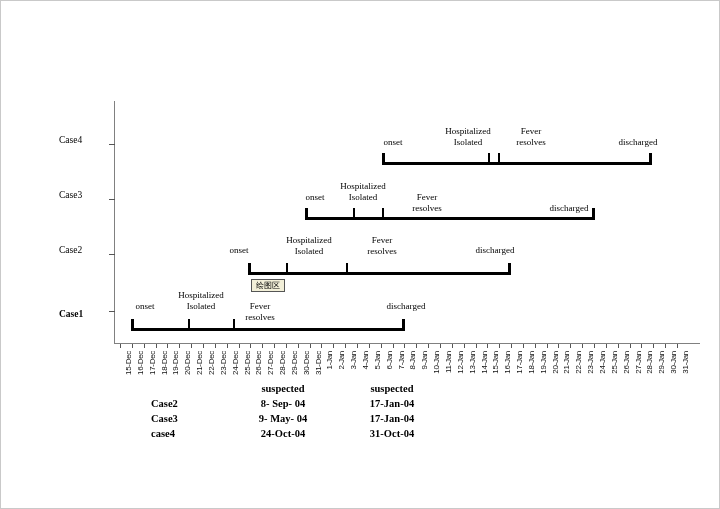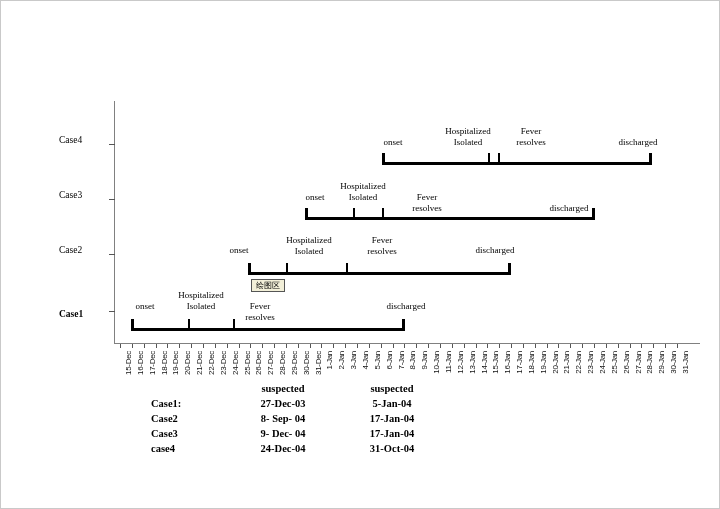--- a/index.html
+++ b/index.html
@@ -392,36 +392,31 @@
     <table>
       <thead>
         <tr>
           <th class="col-case"></th>
           <th class="col-susp">suspected</th>
           <th class="col-conf">suspected</th>
         </tr>
       </thead>
       <tbody id="table-body">
           <tr>
-            <td class="col-case">Case1:</td>
-            <td class="col-susp">27-Dec-03</td>
-            <td class="col-conf">5-Jan-04</td>
-          </tr>
-          <tr>
             <td class="col-case">Case2</td>
             <td class="col-susp">8- Sep- 04</td>
             <td class="col-conf">17-Jan-04</td>
           </tr>
           <tr>
             <td class="col-case">Case3</td>
-            <td class="col-susp">9- Dec- 04</td>
+            <td class="col-susp">9- May- 04</td>
             <td class="col-conf">17-Jan-04</td>
           </tr>
           <tr>
             <td class="col-case">case4</td>
-            <td class="col-susp">24-Dec-04</td>
+            <td class="col-susp">24-Oct-04</td>
             <td class="col-conf">31-Oct-04</td>
           </tr>
         </tbody>
     </table>
   </div>
 
 </div>
 
 </body></html>

